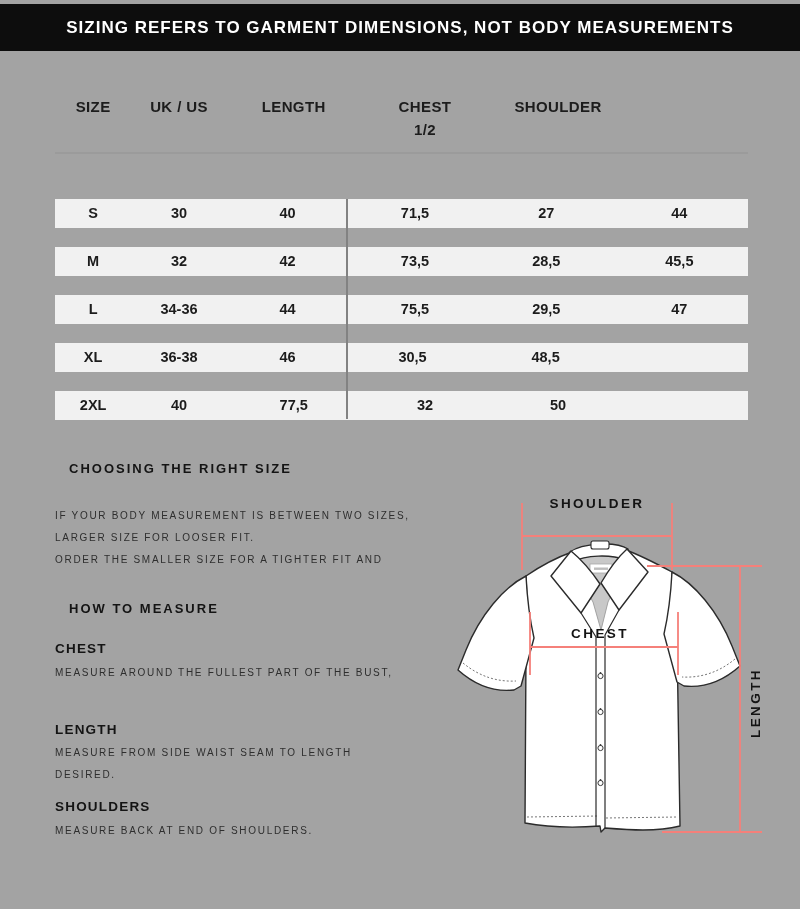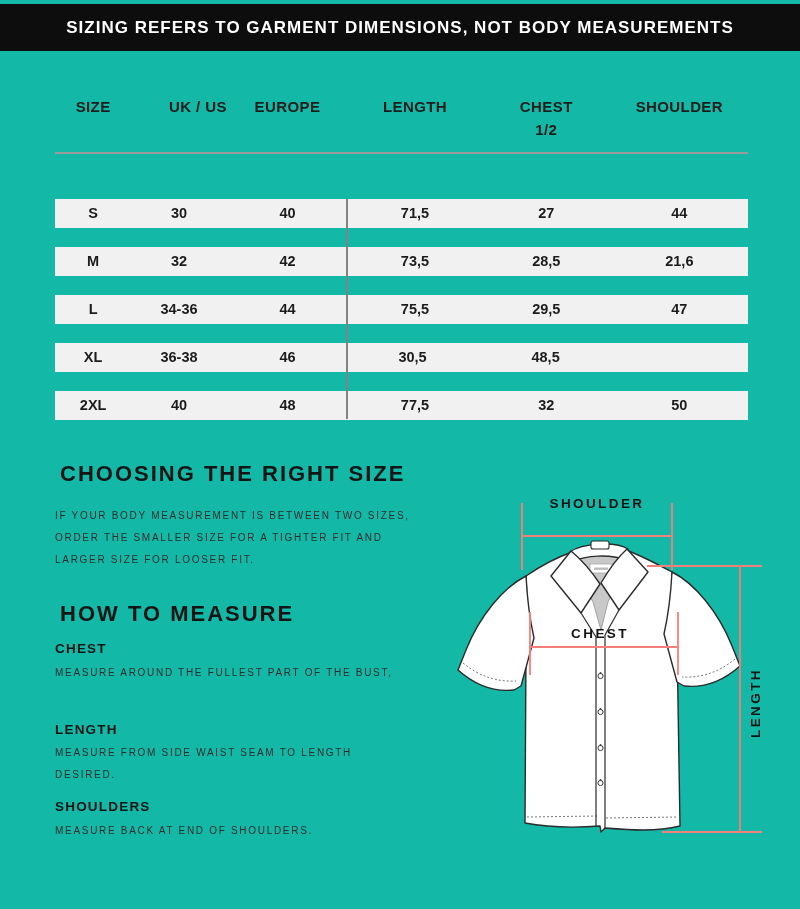--- a/index.html
+++ b/index.html
@@ -1,38 +1,38 @@
 <!DOCTYPE html>
 <html><head>
 <meta charset="utf-8">
 <style>
   * { margin:0; padding:0; box-sizing:border-box; }
   html,body { background:#ffffff; }
   .page {
-    position:relative; width:800px; height:909px; background:#14b8a6;
+    position:relative; width:800px; height:909px; background:#a3a3a3;
     font-family:"Liberation Sans", sans-serif; color:#1c1c1c; overflow:hidden;
   }
   
   .banner {
     position:absolute; top:4px; left:0; width:800px; height:47px;
     background:#0d0d0d; color:#ffffff; display:flex; align-items:center; justify-content:center;
     font-size:17px; font-weight:700; letter-spacing:1px; white-space:nowrap;
   }
   
   .thead { position:absolute; left:55px; top:95px; width:693px; display:flex; }
   .th { text-align:center; font-size:15px; font-weight:700; line-height:23px; letter-spacing:0.4px; }
-  .c0 { width:11%; }  .c1 { width:13.8%;text-align:right; } .c2 { width:17.5%; }
+  .c0 { width:11%; }  .c1 { width:13.8%; } .c2 { width:17.5%; }
   .c3 { width:19.3%; } .c4 { width:18.6%; } .c5 { width:19.8%; }
   .rule { position:absolute; left:55px; top:152px; width:693px; height:2px; background:#9b9b9b; }
   .tbody { position:absolute; left:55px; top:199px; width:693px; }
   .trow { display:flex; height:29px; margin-bottom:19px; background:#f1f1f1; }
   .td { text-align:center; font-size:14.5px; font-weight:700; line-height:29px; color:#1c1c1c; }
   .col-divider { position:absolute; left:346px; top:199px; width:2px; height:220px; background:#828282; }
   
-  .h2 { position:absolute; left:60px; font-size:22px; font-weight:700; letter-spacing:2px; color:#141414; white-space:nowrap; }
+  .h2 { position:absolute; left:69px; font-size:13px; font-weight:700; letter-spacing:2px; color:#141414; white-space:nowrap; }
   .body-text { position:absolute; left:55px; font-size:10px; letter-spacing:1.7px; line-height:22px; color:#2e2e2e; white-space:nowrap; }
   .h3 { position:absolute; left:55px; font-size:13.5px; font-weight:700; letter-spacing:1.2px; color:#141414; white-space:nowrap; }
   
   .diagram { position:absolute; left:440px; top:480px; width:340px; height:380px; }
   .diagram svg { position:absolute; left:0; top:0; }
   .diag-label { position:absolute; font-size:13.5px; font-weight:700; letter-spacing:2.4px; color:#141414; white-space:nowrap; }
   .lbl-shoulder { left:57px; top:16px; width:200px; text-align:center; }
   .lbl-chest { left:60px; top:146px; width:200px; text-align:center; }
   .lbl-length { left:315px; top:223px; transform:translate(-50%,-50%) rotate(-90deg); }
 </style>
@@ -41,21 +41,20 @@
 
 <div class="page">
 
   <div class="banner">
     <span>SIZING REFERS TO GARMENT DIMENSIONS, NOT BODY MEASUREMENTS</span>
   </div>
 
   <div class="thead">
     <div class="th c0"><span>SIZE</span></div>
     <div class="th c1"><span>UK / US</span></div>
-    <div class="th c2"><span>EUROPE</span></div>
     <div class="th c3"><span>LENGTH</span></div>
     <div class="th c4">
       <div>CHEST</div>
       <div>1/2</div>
     </div>
     <div class="th c5"><span>SHOULDER</span></div>
   </div>
 
   <div class="rule"></div>
 
@@ -67,54 +66,53 @@
       <div class="td c3">71,5</div>
       <div class="td c4">27</div>
       <div class="td c5">44</div>
     </div>
     <div class="trow">
       <div class="td c0">M</div>
       <div class="td c1">32</div>
       <div class="td c2">42</div>
       <div class="td c3">73,5</div>
       <div class="td c4">28,5</div>
-      <div class="td c5">21,6</div>
+      <div class="td c5">45,5</div>
     </div>
     <div class="trow">
       <div class="td c0">L</div>
       <div class="td c1">34-36</div>
       <div class="td c2">44</div>
       <div class="td c3">75,5</div>
       <div class="td c4">29,5</div>
       <div class="td c5">47</div>
     </div>
     <div class="trow">
       <div class="td c0">XL</div>
       <div class="td c1">36-38</div>
       <div class="td c2">46</div>
       <div class="td c4">30,5</div>
       <div class="td c5">48,5</div>
     </div>
     <div class="trow">
       <div class="td c0">2XL</div>
       <div class="td c1">40</div>
-      <div class="td c2">48</div>
       <div class="td c3">77,5</div>
       <div class="td c4">32</div>
       <div class="td c5">50</div>
     </div>
   </div>
 
   <div class="col-divider"></div>
 
   <div class="h2" style="top:461px">CHOOSING THE RIGHT SIZE</div>
   <div class="body-text" style="top:505px">
     <div>IF YOUR BODY MEASUREMENT IS BETWEEN TWO SIZES,</div>
+    <div>LARGER SIZE FOR LOOSER FIT.</div>
     <div>ORDER THE SMALLER SIZE FOR A TIGHTER FIT AND</div>
-    <div>LARGER SIZE FOR LOOSER FIT.</div>
   </div>
 
   <div class="h2" style="top:601px">HOW TO MEASURE</div>
 
   <div class="h3" style="top:641px">CHEST</div>
   <div class="body-text" style="top:662px">
     <div>MEASURE AROUND THE FULLEST PART OF THE BUST,</div>
   </div>
 
   <div class="h3" style="top:722px">LENGTH</div>

